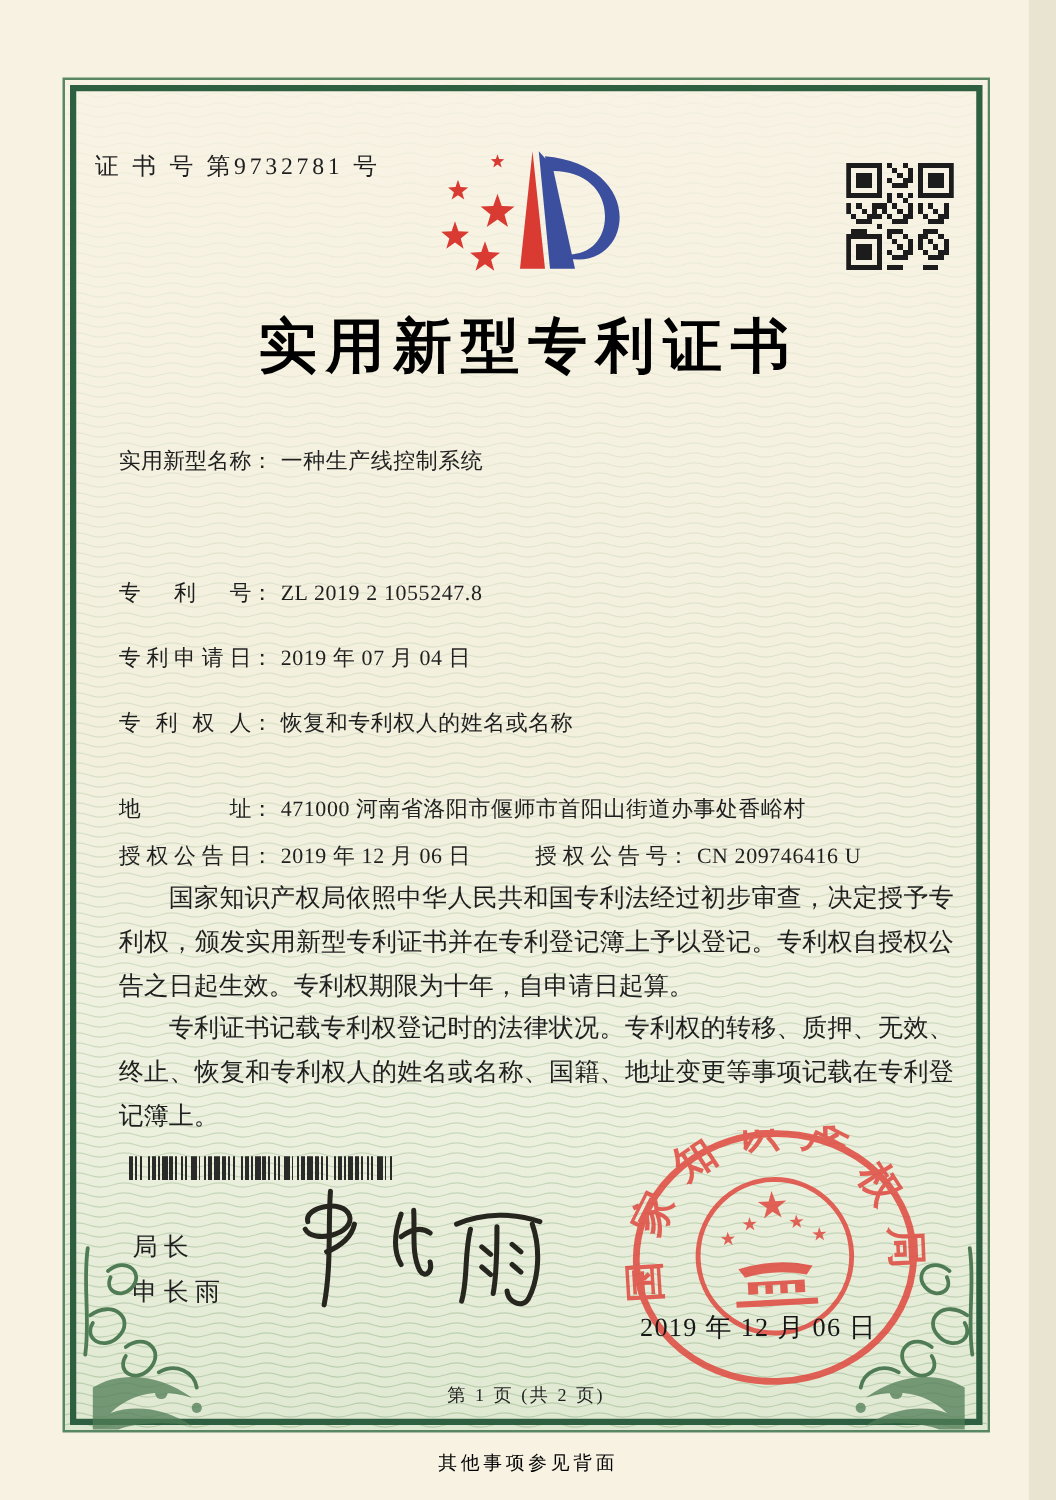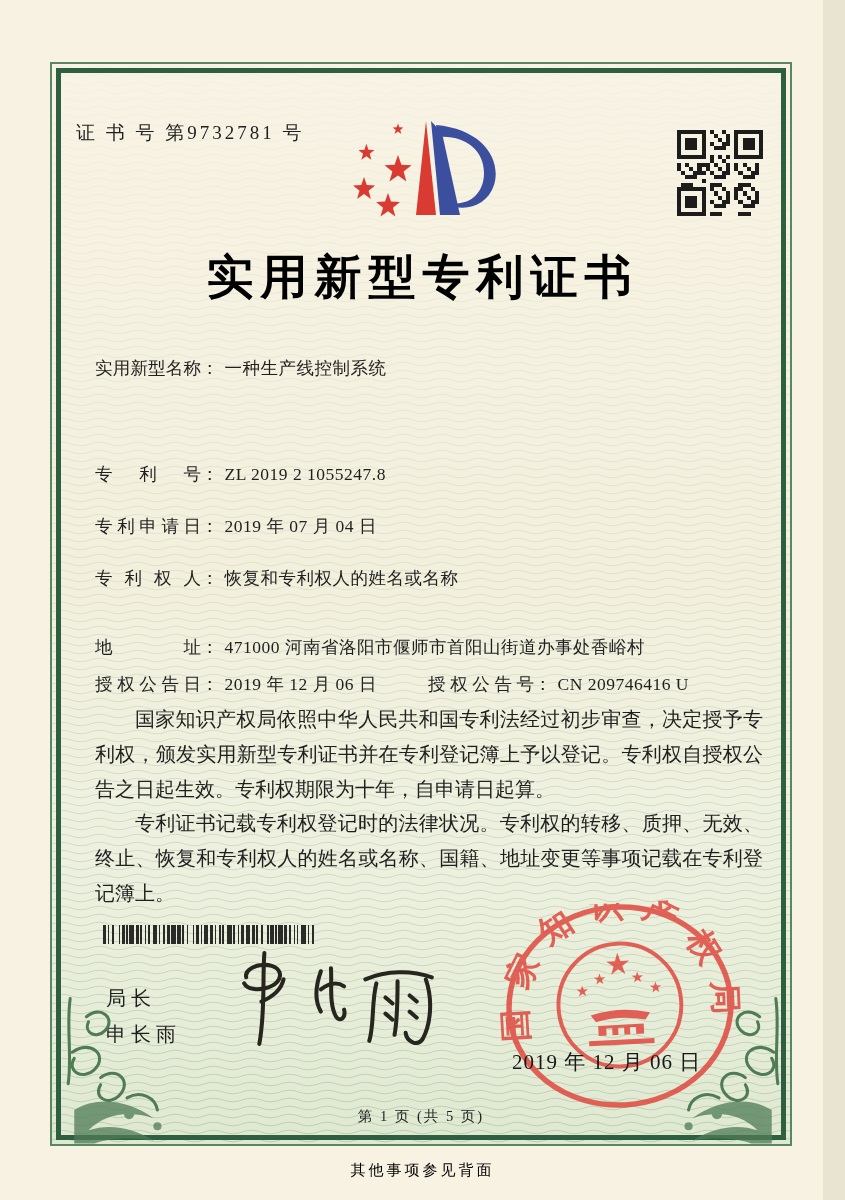--- a/index.html
+++ b/index.html
@@ -434,16 +434,16 @@
         <g fill="#e04038">
           <path d="M95,112 Q125,104 155,112 L150,119 Q125,113 100,119 Z"></path>
           <path d="M102,123 H148 V133 H102 Z M110,126 h6 v7 h-6 Z M122,126 h6 v7 h-6 Z M134,126 h6 v7 h-6 Z" fill-rule="evenodd"></path>
           <path d="M92,138 H158 V143 H92 Z"></path>
         </g>
       </g>
     </g>
   </svg>
   <div class="seal-date">2019 年 12 月 06 日</div>
 
-  <div class="page-num">第 1 页 (共 5 页)</div>
+  <div class="page-num">第 1 页 (共 2 页)</div>
   <div class="back-note">其他事项参见背面</div>
 
 </div>
 
 </body></html>

